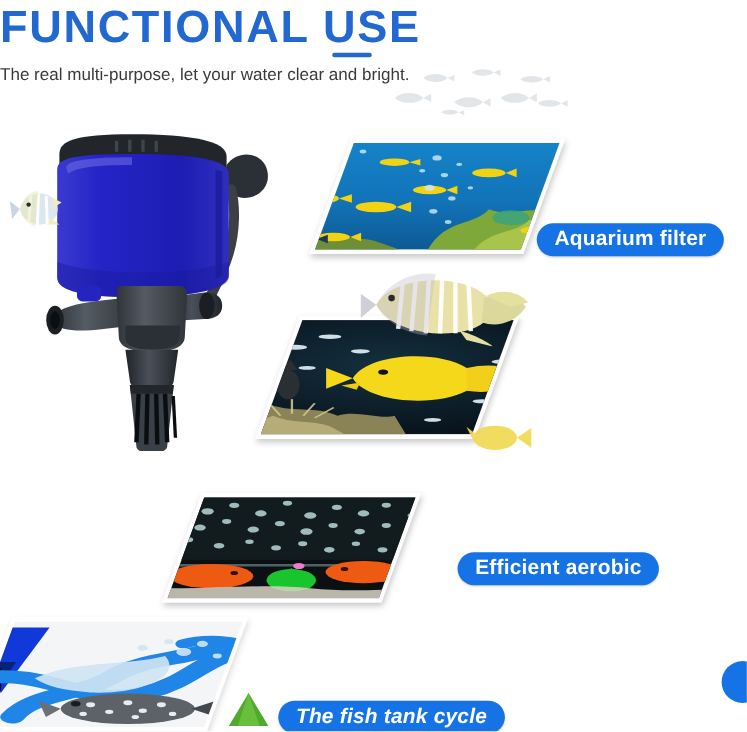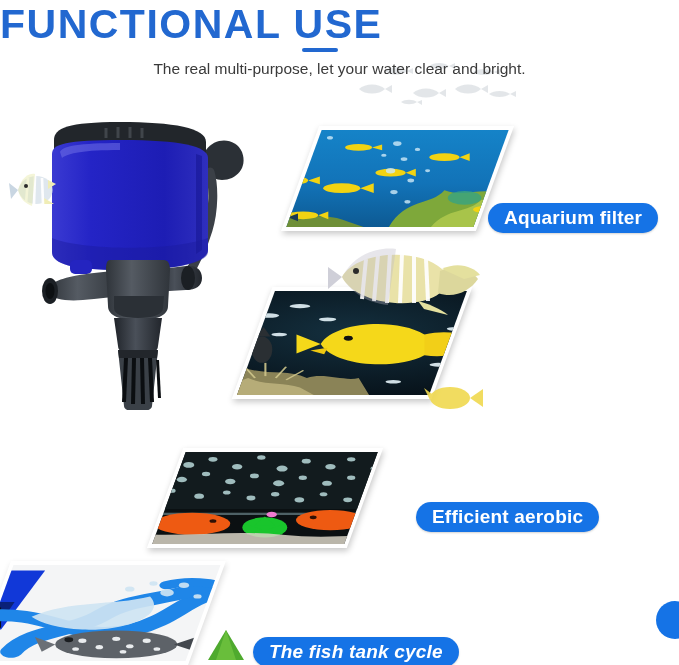--- a/index.html
+++ b/index.html
@@ -13,21 +13,21 @@
   .title{
     position:absolute;left:0;top:2px;width:679px;
     font-size:41px;font-weight:700;letter-spacing:1.5px;color:#2268d0;
     font-family:"Liberation Sans",sans-serif;line-height:44px;
   }
   .divider{
     position:absolute;left:302px;top:48px;width:36px;height:4px;
     background:#2268d0;border-radius:2px;
   }
   .subtitle{
-    position:absolute;left:0;top:58px;width:679px;text-align:center;
+    position:absolute;left:0;top:58px;width:679px;text-align:left;
     font-size:15.5px;color:#3a3a3a;font-weight:400;line-height:22px;
   }
   .fish-watermark{position:absolute;left:355px;top:55px;width:170px;height:50px;opacity:.42;}
 
   
   .badge{
     position:absolute;display:flex;align-items:center;justify-content:center;
     background:#1573e6;color:#fff;border-radius:18px;
     font-size:19px;font-weight:700;letter-spacing:.2px;
     box-shadow:0 1px 2px rgba(0,0,0,.18);

